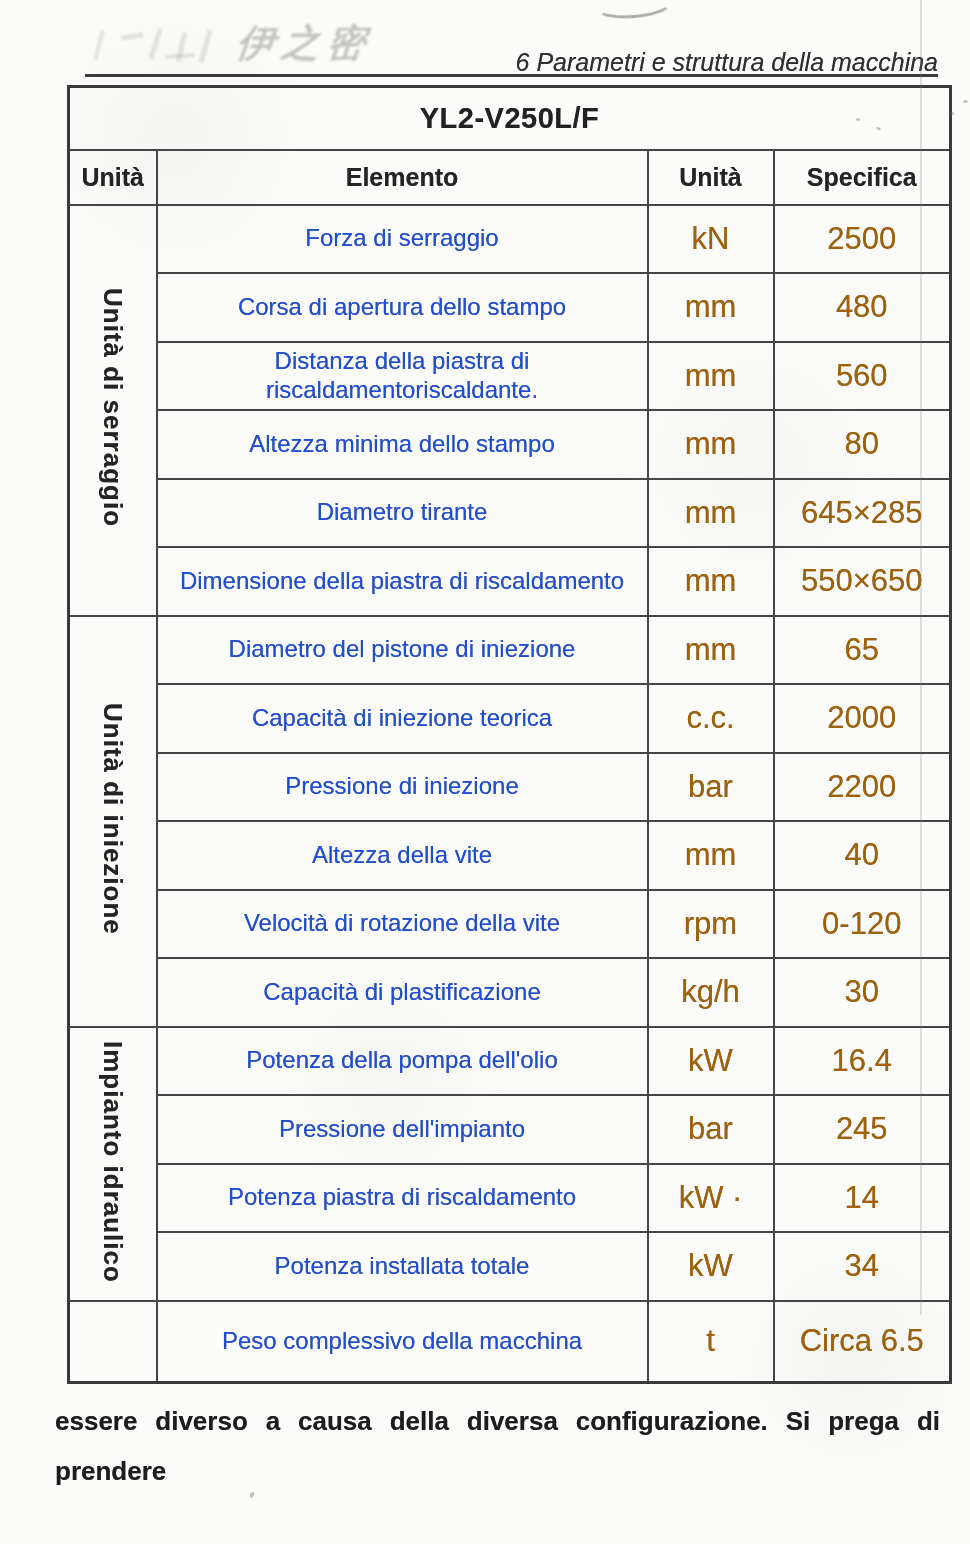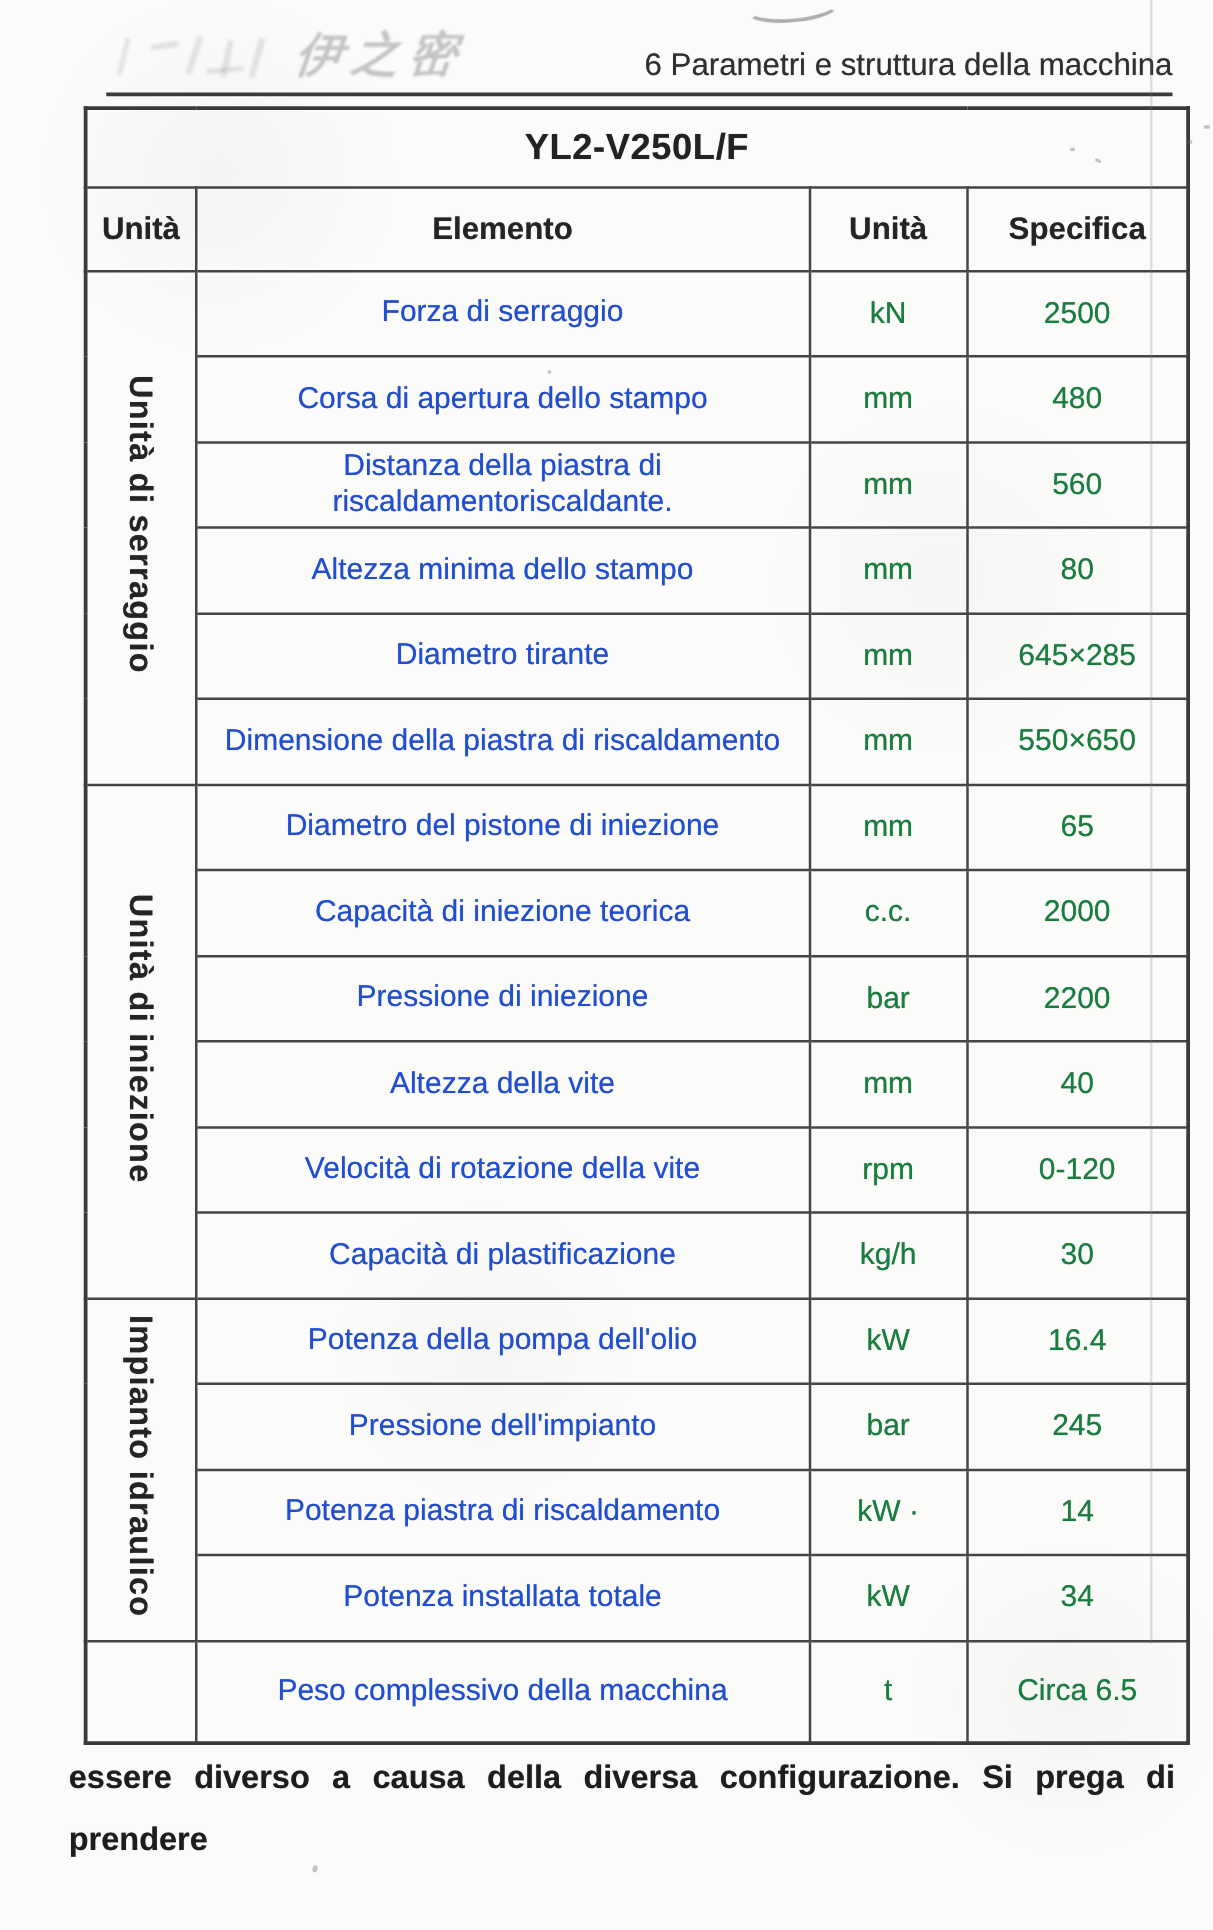--- a/index.html
+++ b/index.html
@@ -33,49 +33,50 @@
   }
   .smudge { position:absolute; background:rgba(130,130,130,.20); filter:blur(1.3px); }
   .sm1 { left:2px;  top:16px; width:4px;  height:30px; transform:rotate(14deg); }
   .sm2 { left:26px; top:20px; width:22px; height:5px;  transform:rotate(-8deg); }
   .sm3 { left:58px; top:14px; width:5px;  height:32px; transform:rotate(18deg); }
   .sm4 { left:84px; top:18px; width:5px;  height:30px; transform:rotate(12deg); }
   .sm5 { left:108px;top:16px; width:5px;  height:33px; transform:rotate(16deg); }
   .sm6 { left:70px; top:40px; width:30px; height:4px;  transform:rotate(-5deg); }
 
   .header-title {
-    position:absolute; top:38px; right:32px;
+    position:absolute; top:48px; right:32px;
     font-size:25px; color:#2f2f2f;
     text-shadow:0 0 0.6px rgba(47,47,47,.65);
+    font-style:italic;
   }
   .header-rule {
     position:absolute; left:85px; top:74px; width:853px; height:3px;
     background:#3b3b3b;
   }
 
   
   table.spec-table {
     position:absolute; left:67px; top:85px; width:882px;
     border-collapse:collapse; table-layout:fixed;
     border:3px solid #3a3a3a;
   }
   .spec-table td, .spec-table th {
     border:2px solid #454545;
     text-align:center; vertical-align:middle;
     padding:2px 4px;
     text-shadow:0 0 0.6px rgba(44,44,44,.6);
   }
   tr.title-row  { height:63px; }
-  tr.head-row   { height:67px;padding-left:46px; }
+  tr.head-row   { height:55px;padding-left:46px; }
   tr.data-row   { height:68.5px; }
   tr.last-row   { height:82px; }
   .title-cell { font-size:29px; font-weight:bold; letter-spacing:.5px; color:#222; }
   .spec-table th { font-size:25px; font-weight:bold; color:#242424; }
   td.el { font-size:24px; line-height:1.2; color:#1d4ed8; }
-  td.un, td.sp { font-size:24px; color:#15803d; }
+  td.un, td.sp { font-size:31px; color:#a16207; }
   td.group { padding:0; }
   .vtext {
     writing-mode:vertical-rl; text-orientation:mixed;
     font-size:26px; font-weight:bold; letter-spacing:1px;
     color:#242424; display:inline-block;
     text-shadow:0 0 0.6px rgba(36,36,36,.6);
   }
 
   
   .note {

